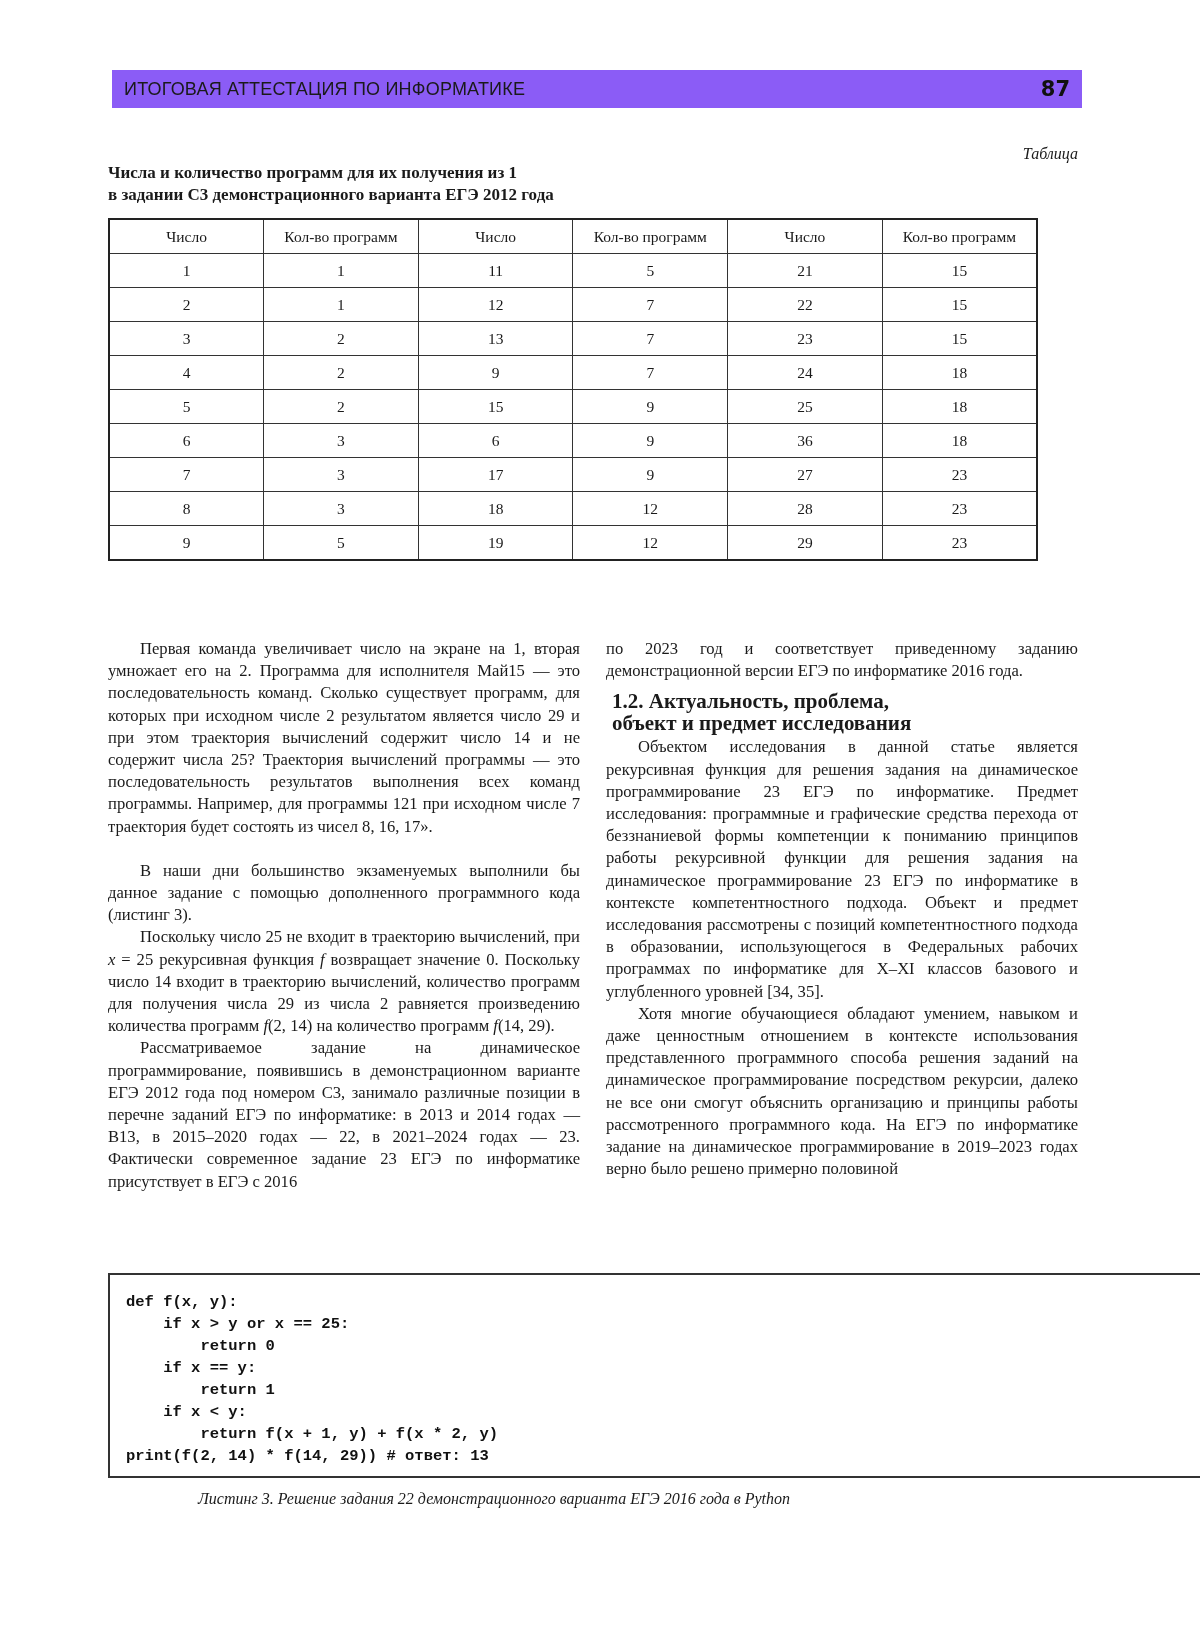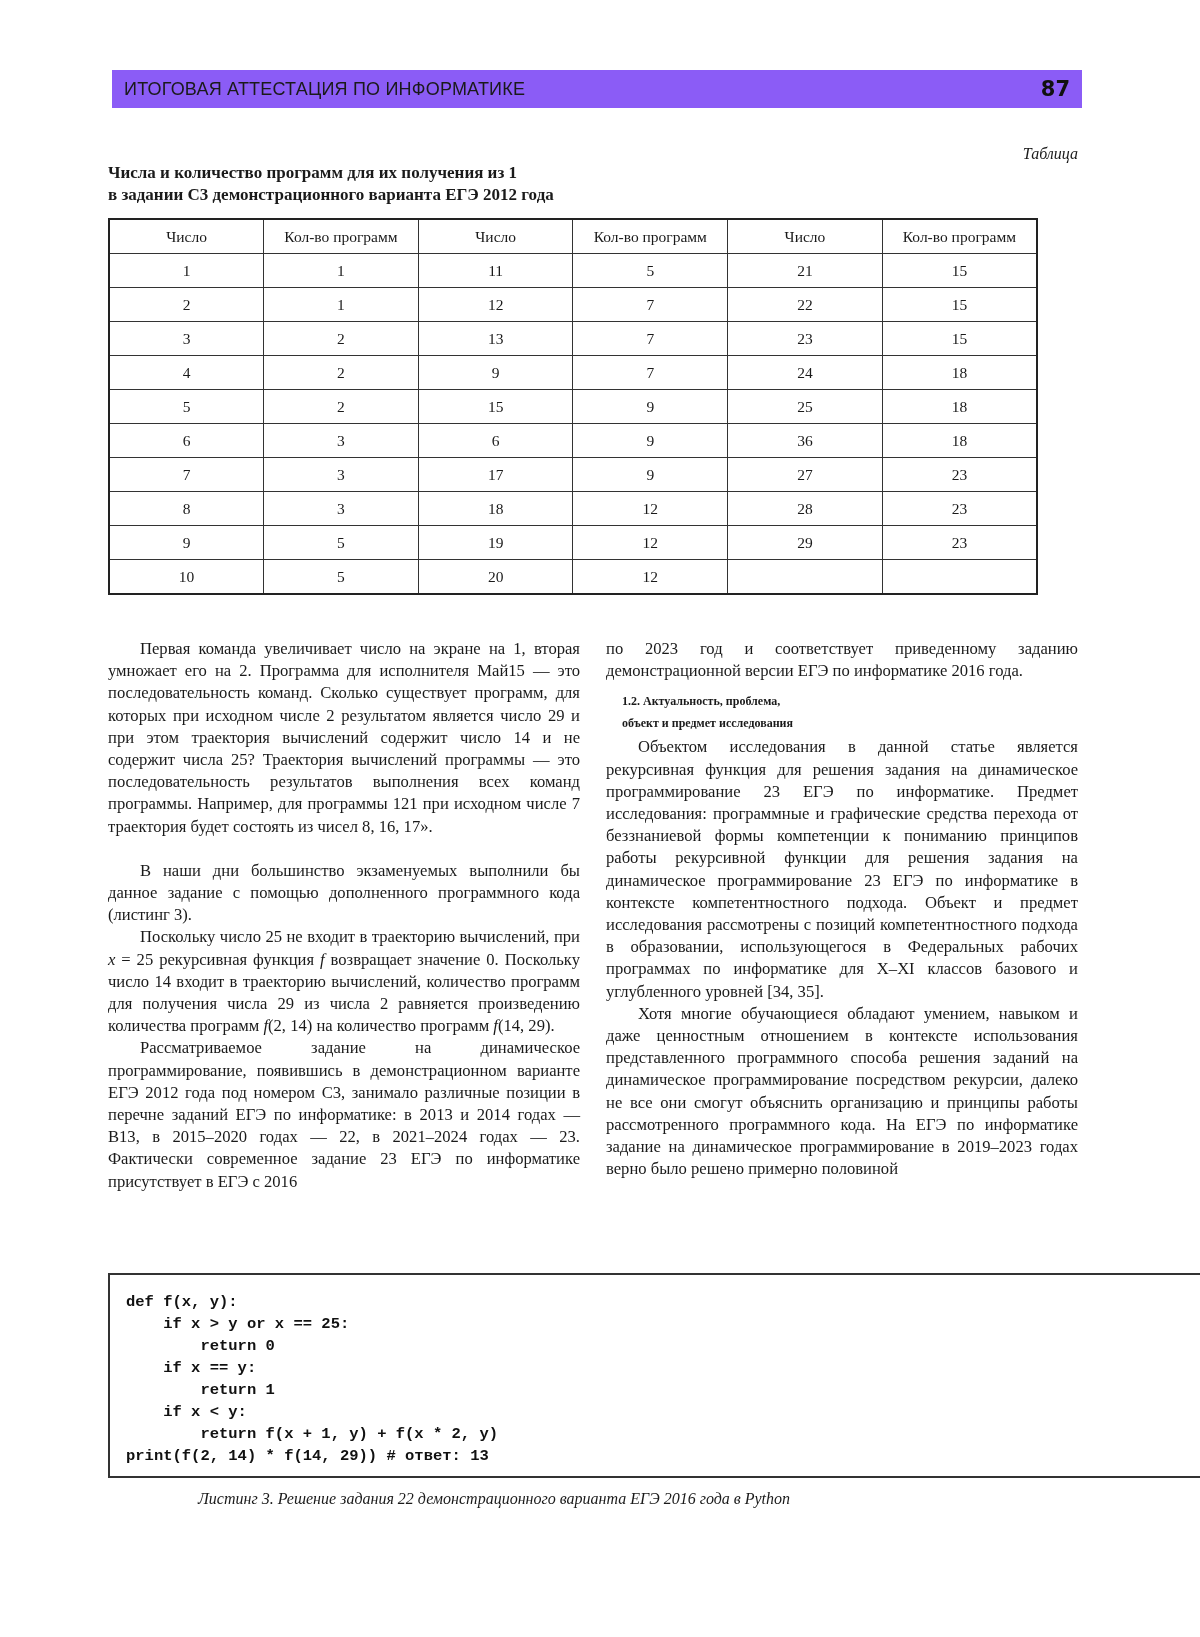--- a/index.html
+++ b/index.html
@@ -10,21 +10,21 @@
   .table-label { position: absolute; right: 122px; top: 145px; font-style: italic; font-size: 16px; }
   .table-caption { position: absolute; left: 108px; top: 162px; font-weight: bold; font-size: 17px; line-height: 22px; }
   table.data { position: absolute; left: 108px; top: 218px; width: 930px; border-collapse: collapse; border: 2px solid #222; }
   table.data th, table.data td { border: 1.5px solid #333; text-align: center; font-size: 15.5px; font-weight: normal; height: 33px; padding: 0; width: 16.66%; }
   .col { position: absolute; font-size: 16.6px; line-height: 22.2px; text-align: justify; }
   .col p { margin: 0; }
   .col p.indent { text-indent: 32px; }
   .col-left { left: 108px; top: 638px; width: 472px; }
   .col-right { left: 606px; top: 638px; width: 472px; }
   .gap { height: 22px; }
-  .sec-heading { font-weight: bold; font-size: 12px; line-height: 22px; margin: 8px 0 2px 16px; }
+  .sec-heading { font-weight: bold; font-size: 21px; line-height: 22px; margin: 8px 0 2px 6px; }
   .it { font-style: italic; }
   .code-box { position: absolute; left: 108px; top: 1273px; width: 1159px; height: 205px; border: 2px solid #333; box-sizing: border-box; }
   pre.code { margin: 0; position: absolute; left: 16px; top: 16px; font-family: "Liberation Mono", monospace; font-weight: bold; font-size: 15.5px; line-height: 22px; color: #111; }
   .listing-caption { position: absolute; left: 0; width: 988px; top: 1490px; text-align: center; font-style: italic; font-size: 16px; }
 </style>
 </head>
 <body>
 
 <div class="header-band">
   <span class="header-title">ИТОГОВАЯ АТТЕСТАЦИЯ ПО ИНФОРМАТИКЕ</span>
@@ -115,28 +115,20 @@
         <td>23</td>
       </tr>
       <tr>
         <td>9</td>
         <td>5</td>
         <td>19</td>
         <td>12</td>
         <td>29</td>
         <td>23</td>
       </tr>
-      <tr>
-        <td>10</td>
-        <td>5</td>
-        <td>20</td>
-        <td>12</td>
-        <td></td>
-        <td></td>
-      </tr>
     </tbody>
 </table>
 
 <div class="col col-left">
   <p class="indent">Первая команда увеличивает число на экране на 1, вторая умножает его на 2. Программа для исполнителя Май15 — это последовательность команд. Сколько существует программ, для которых при исходном числе 2 результатом является число 29 и при этом траектория вычислений содержит число 14 и не содержит числа 25? Траектория вычислений программы — это последовательность результатов выполнения всех команд программы. Например, для программы 121 при исходном числе 7 траектория будет состоять из чисел 8, 16, 17».</p>
   <div class="gap"></div>
   <p class="indent">В наши дни большинство экзаменуемых выполнили бы данное задание с помощью дополненного программного кода (листинг 3).</p>
   <p class="indent"><span>Поскольку число 25 не входит в траекторию вычислений, при </span><span class="it">x</span><span> = 25 рекурсивная функция </span><span class="it">f</span><span> возвращает значение 0. Поскольку число 14 входит в траекторию вычислений, количество программ для получения числа 29 из числа 2 равняется произведению количества программ </span><span class="it">f</span><span>(2, 14) на количество программ </span><span class="it">f</span><span>(14, 29).</span></p>
   <p class="indent">Рассматриваемое задание на динамическое программирование, появившись в демонстрационном варианте ЕГЭ 2012 года под номером С3, занимало различные позиции в перечне заданий ЕГЭ по информатике: в 2013 и 2014 годах — В13, в 2015–2020 годах — 22, в 2021–2024 годах — 23. Фактически современное задание 23 ЕГЭ по информатике присутствует в ЕГЭ с 2016</p>
 </div>

